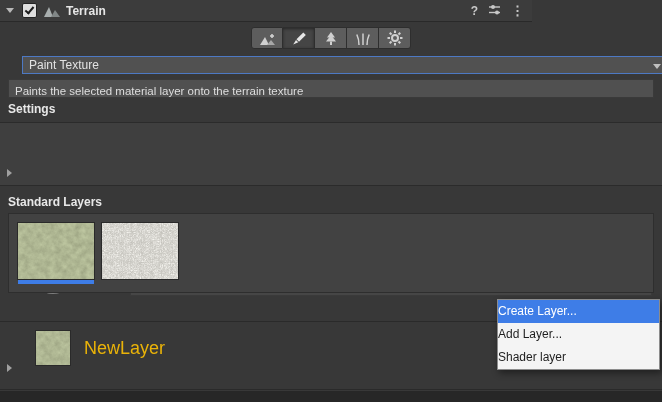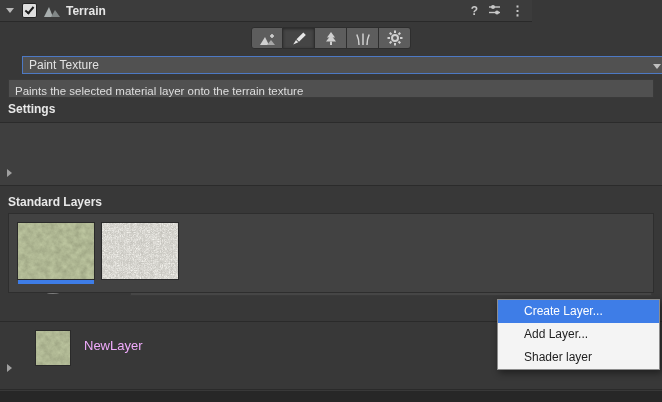--- a/index.html
+++ b/index.html
@@ -54,27 +54,27 @@
     border:1px solid #3a3a3a;box-sizing:border-box;display:flex;align-items:center;color:#969696;}
   .shader-dd .val{margin-left:6px;}
   .shader-dd .dd-arrow{border-top-color:#7a7a7a;top:6px;}
   
   .layers-box{position:absolute;left:8px;top:213px;width:646px;height:80px;background:#424242;
     border:1px solid #2e2e2e;box-sizing:border-box;}
   .thumb{position:absolute;cursor:pointer;outline:1px solid #2a2a2a;overflow:hidden;}
   .sel-bar{position:absolute;height:4px;}
   
   .sep{position:absolute;left:0;width:662px;height:1px;background:#2a2a2a;}
-  .newlayer-name{position:absolute;left:84px;top:338px;font-size:13px;color:#f0abfc;}
+  .newlayer-name{position:absolute;left:84px;top:338px;font-size:18px;color:#eab308;}
   
   .bottom-strip{position:absolute;left:0;top:391px;width:662px;height:11px;background:#272727;}
   
   .ctx-menu{position:absolute;left:497px;top:299px;width:163px;background:#f4f4f4;
     border:1px solid #8c8c8c;box-shadow:2px 3px 7px rgba(0,0,0,.45);z-index:20;box-sizing:border-box;}
-  .ctx-item{height:23px;line-height:23px;padding-left:26px;color:#1e1e1e;font-size:12px;cursor:pointer;}
+  .ctx-item{height:23px;line-height:23px;color:#1e1e1e;font-size:12px;cursor:pointer;}
   .ctx-item.highlighted{color:#ffffff;}
   .hidden-defs{position:absolute;width:0;height:0;overflow:hidden;}
 </style>
 </head>
 <body>
 
 <div class="panel">
 
   <svg class="hidden-defs" aria-hidden="true">
     <defs>

